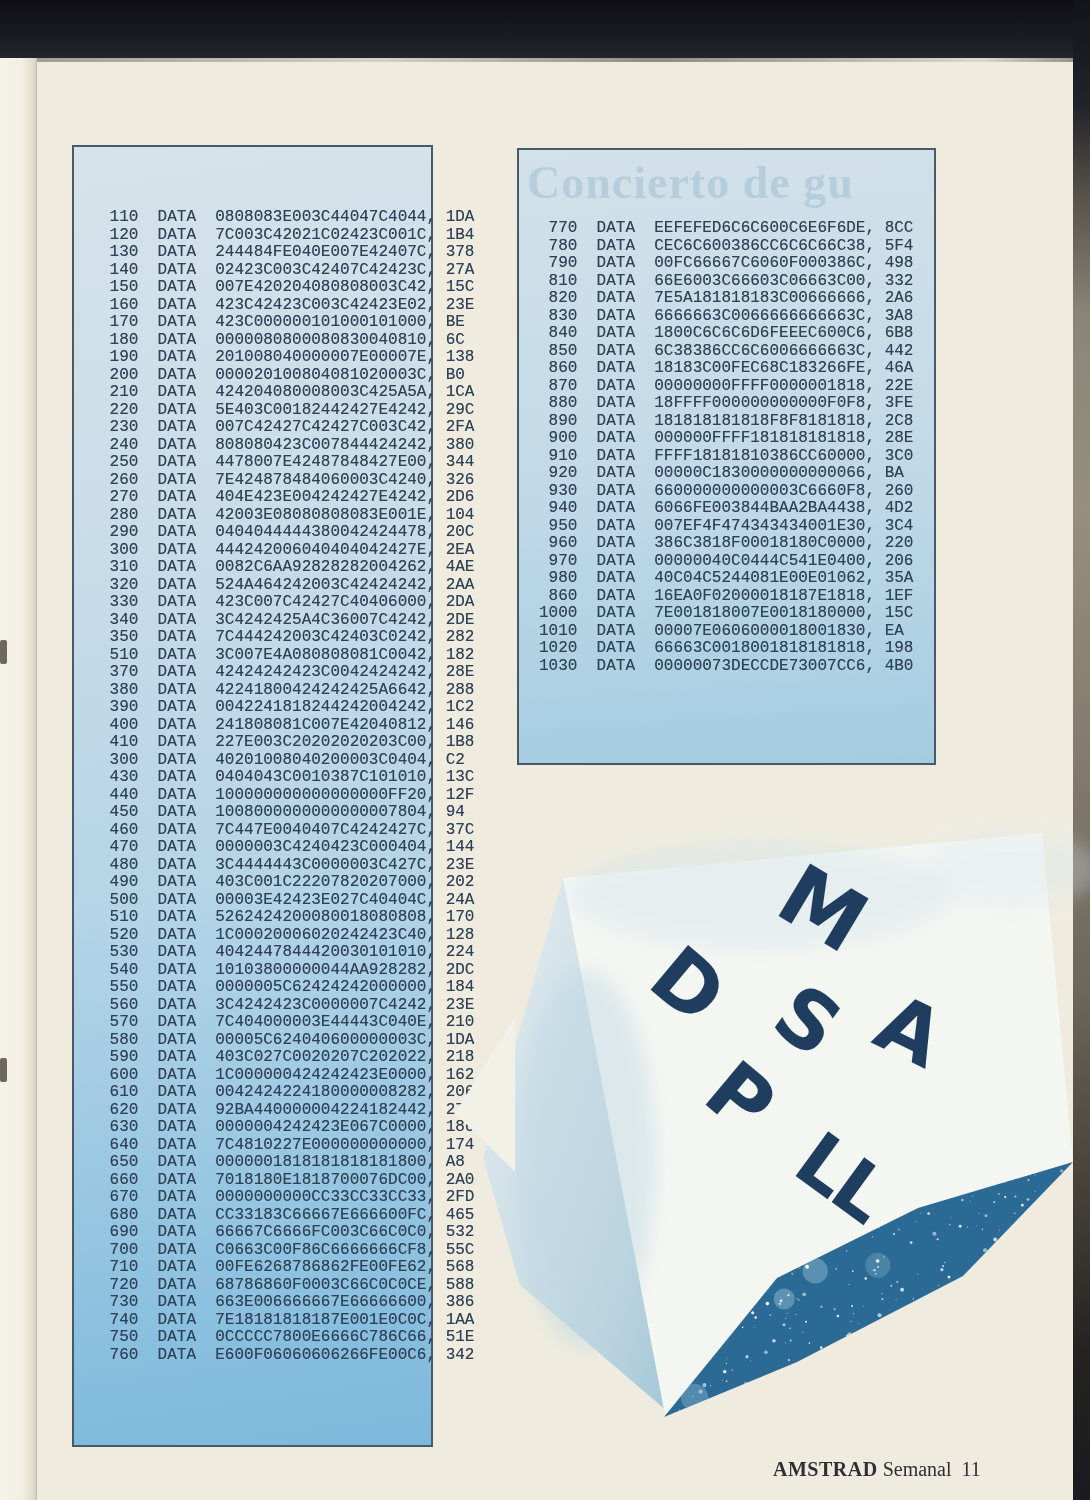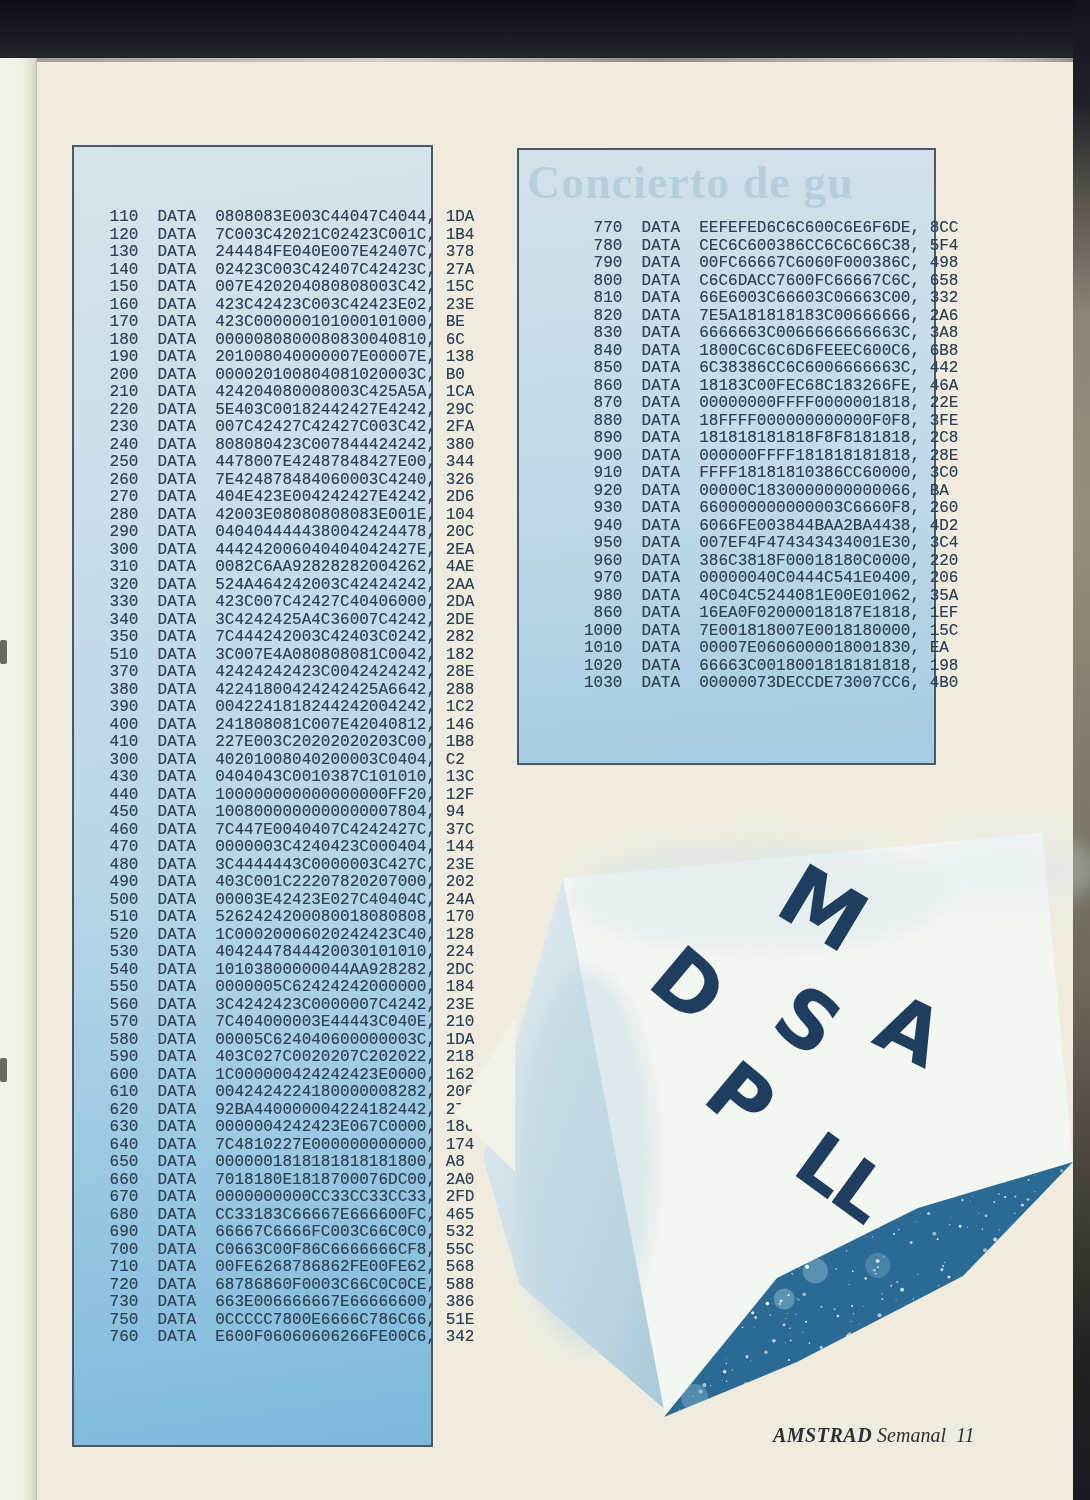--- a/index.html
+++ b/index.html
@@ -22,36 +22,36 @@
   #staple-1{top:640px;} #staple-2{top:1058px;}
 
   
   .listing-box{position:absolute;border:2px solid #49596a;box-sizing:border-box;padding-left:28px;}
   #listing-left{left:72px;top:145px;width:361px;height:1302px;
     background:linear-gradient(172deg,#d6e3ea 0%,#cadde9 28%,#b4d4e7 58%,#90c3e0 84%,#7db8dc 100%);}
   #listing-right{left:517px;top:148px;width:419px;height:617px;
     background:linear-gradient(176deg,#d3e1e9 0%,#c2dae8 52%,#a4cce1 100%);}
   .code-lines{position:absolute;}
   #listing-left .code-lines{left:26px;top:62px;}
-  #listing-right .code-lines{left:20px;top:70px;margin-left:45px;}
+  #listing-right .code-lines{left:20px;top:70px;}
   .code-line{
     font-family:"Liberation Mono","DejaVu Sans Mono",monospace;
     font-size:16px;line-height:17.5px;white-space:pre;color:#2e4156;
     text-shadow:0 0 .5px rgba(46,65,86,.55);
   }
   .ghost-headline{
     position:absolute;left:8px;top:6px;width:402px;overflow:hidden;
     font-family:"Liberation Serif",serif;font-weight:bold;font-size:46px;
     white-space:nowrap;color:#6d9cba;opacity:.26;letter-spacing:1px;pointer-events:none;
   }
   
   #artwork{position:absolute;left:0;top:0;pointer-events:none;}
   
-  .footer{position:absolute;left:773px;top:1424px;color:#2e2e33;
-    font-family:"Liberation Serif",serif;font-size:20px;font-style:italic;white-space:pre;}
+  .footer{position:absolute;left:773px;top:1458px;color:#2e2e33;
+    font-family:"Liberation Serif",serif;font-size:20px;white-space:pre;}
   .footer .mag{font-weight:bold;letter-spacing:.5px;}
 </style>
 </head>
 <body>
 
 <div class="top-band"></div>
 <div class="top-band-edge"></div>
 <div class="left-strip"></div>
 <div class="right-strip"></div>
 <div class="staple" id="staple-1"></div>
@@ -115,32 +115,32 @@
       <div class="code-line"> 640  DATA  7C4810227E000000000000, 174</div>
       <div class="code-line"> 650  DATA  0000001818181818181800, A8</div>
       <div class="code-line"> 660  DATA  7018180E1818700076DC00, 2A0</div>
       <div class="code-line"> 670  DATA  0000000000CC33CC33CC33, 2FD</div>
       <div class="code-line"> 680  DATA  CC33183C66667E666600FC, 465</div>
       <div class="code-line"> 690  DATA  66667C6666FC003C66C0C0, 532</div>
       <div class="code-line"> 700  DATA  C0663C00F86C6666666CF8, 55C</div>
       <div class="code-line"> 710  DATA  00FE6268786862FE00FE62, 568</div>
       <div class="code-line"> 720  DATA  68786860F0003C66C0C0CE, 588</div>
       <div class="code-line"> 730  DATA  663E006666667E66666600, 386</div>
+      <div class="code-line"> 740  DATA  7E18181818187E001E0C0C, 1AA</div>
       <div class="code-line"> 750  DATA  0CCCCC7800E6666C786C66, 51E</div>
       <div class="code-line"> 760  DATA  E600F06060606266FE00C6, 342</div>
     </div>
 </div>
 
 <div class="listing-box" id="listing-right">
   <div class="ghost-headline">Concierto de gu</div>
   <div class="code-lines">
       <div class="code-line"> 770  DATA  EEFEFED6C6C600C6E6F6DE, 8CC</div>
       <div class="code-line"> 780  DATA  CEC6C600386CC6C6C66C38, 5F4</div>
       <div class="code-line"> 790  DATA  00FC66667C6060F000386C, 498</div>
-      <div class="code-line"> 800  DATA  C6C6DACC7600FC66667C6C, 658</div>
       <div class="code-line"> 810  DATA  66E6003C66603C06663C00, 332</div>
       <div class="code-line"> 820  DATA  7E5A181818183C00666666, 2A6</div>
       <div class="code-line"> 830  DATA  6666663C0066666666663C, 3A8</div>
       <div class="code-line"> 840  DATA  1800C6C6C6D6FEEEC600C6, 6B8</div>
       <div class="code-line"> 850  DATA  6C38386CC6C6006666663C, 442</div>
       <div class="code-line"> 860  DATA  18183C00FEC68C183266FE, 46A</div>
       <div class="code-line"> 870  DATA  00000000FFFF0000001818, 22E</div>
       <div class="code-line"> 880  DATA  18FFFF000000000000F0F8, 3FE</div>
       <div class="code-line"> 890  DATA  181818181818F8F8181818, 2C8</div>
       <div class="code-line"> 900  DATA  000000FFFF181818181818, 28E</div>

